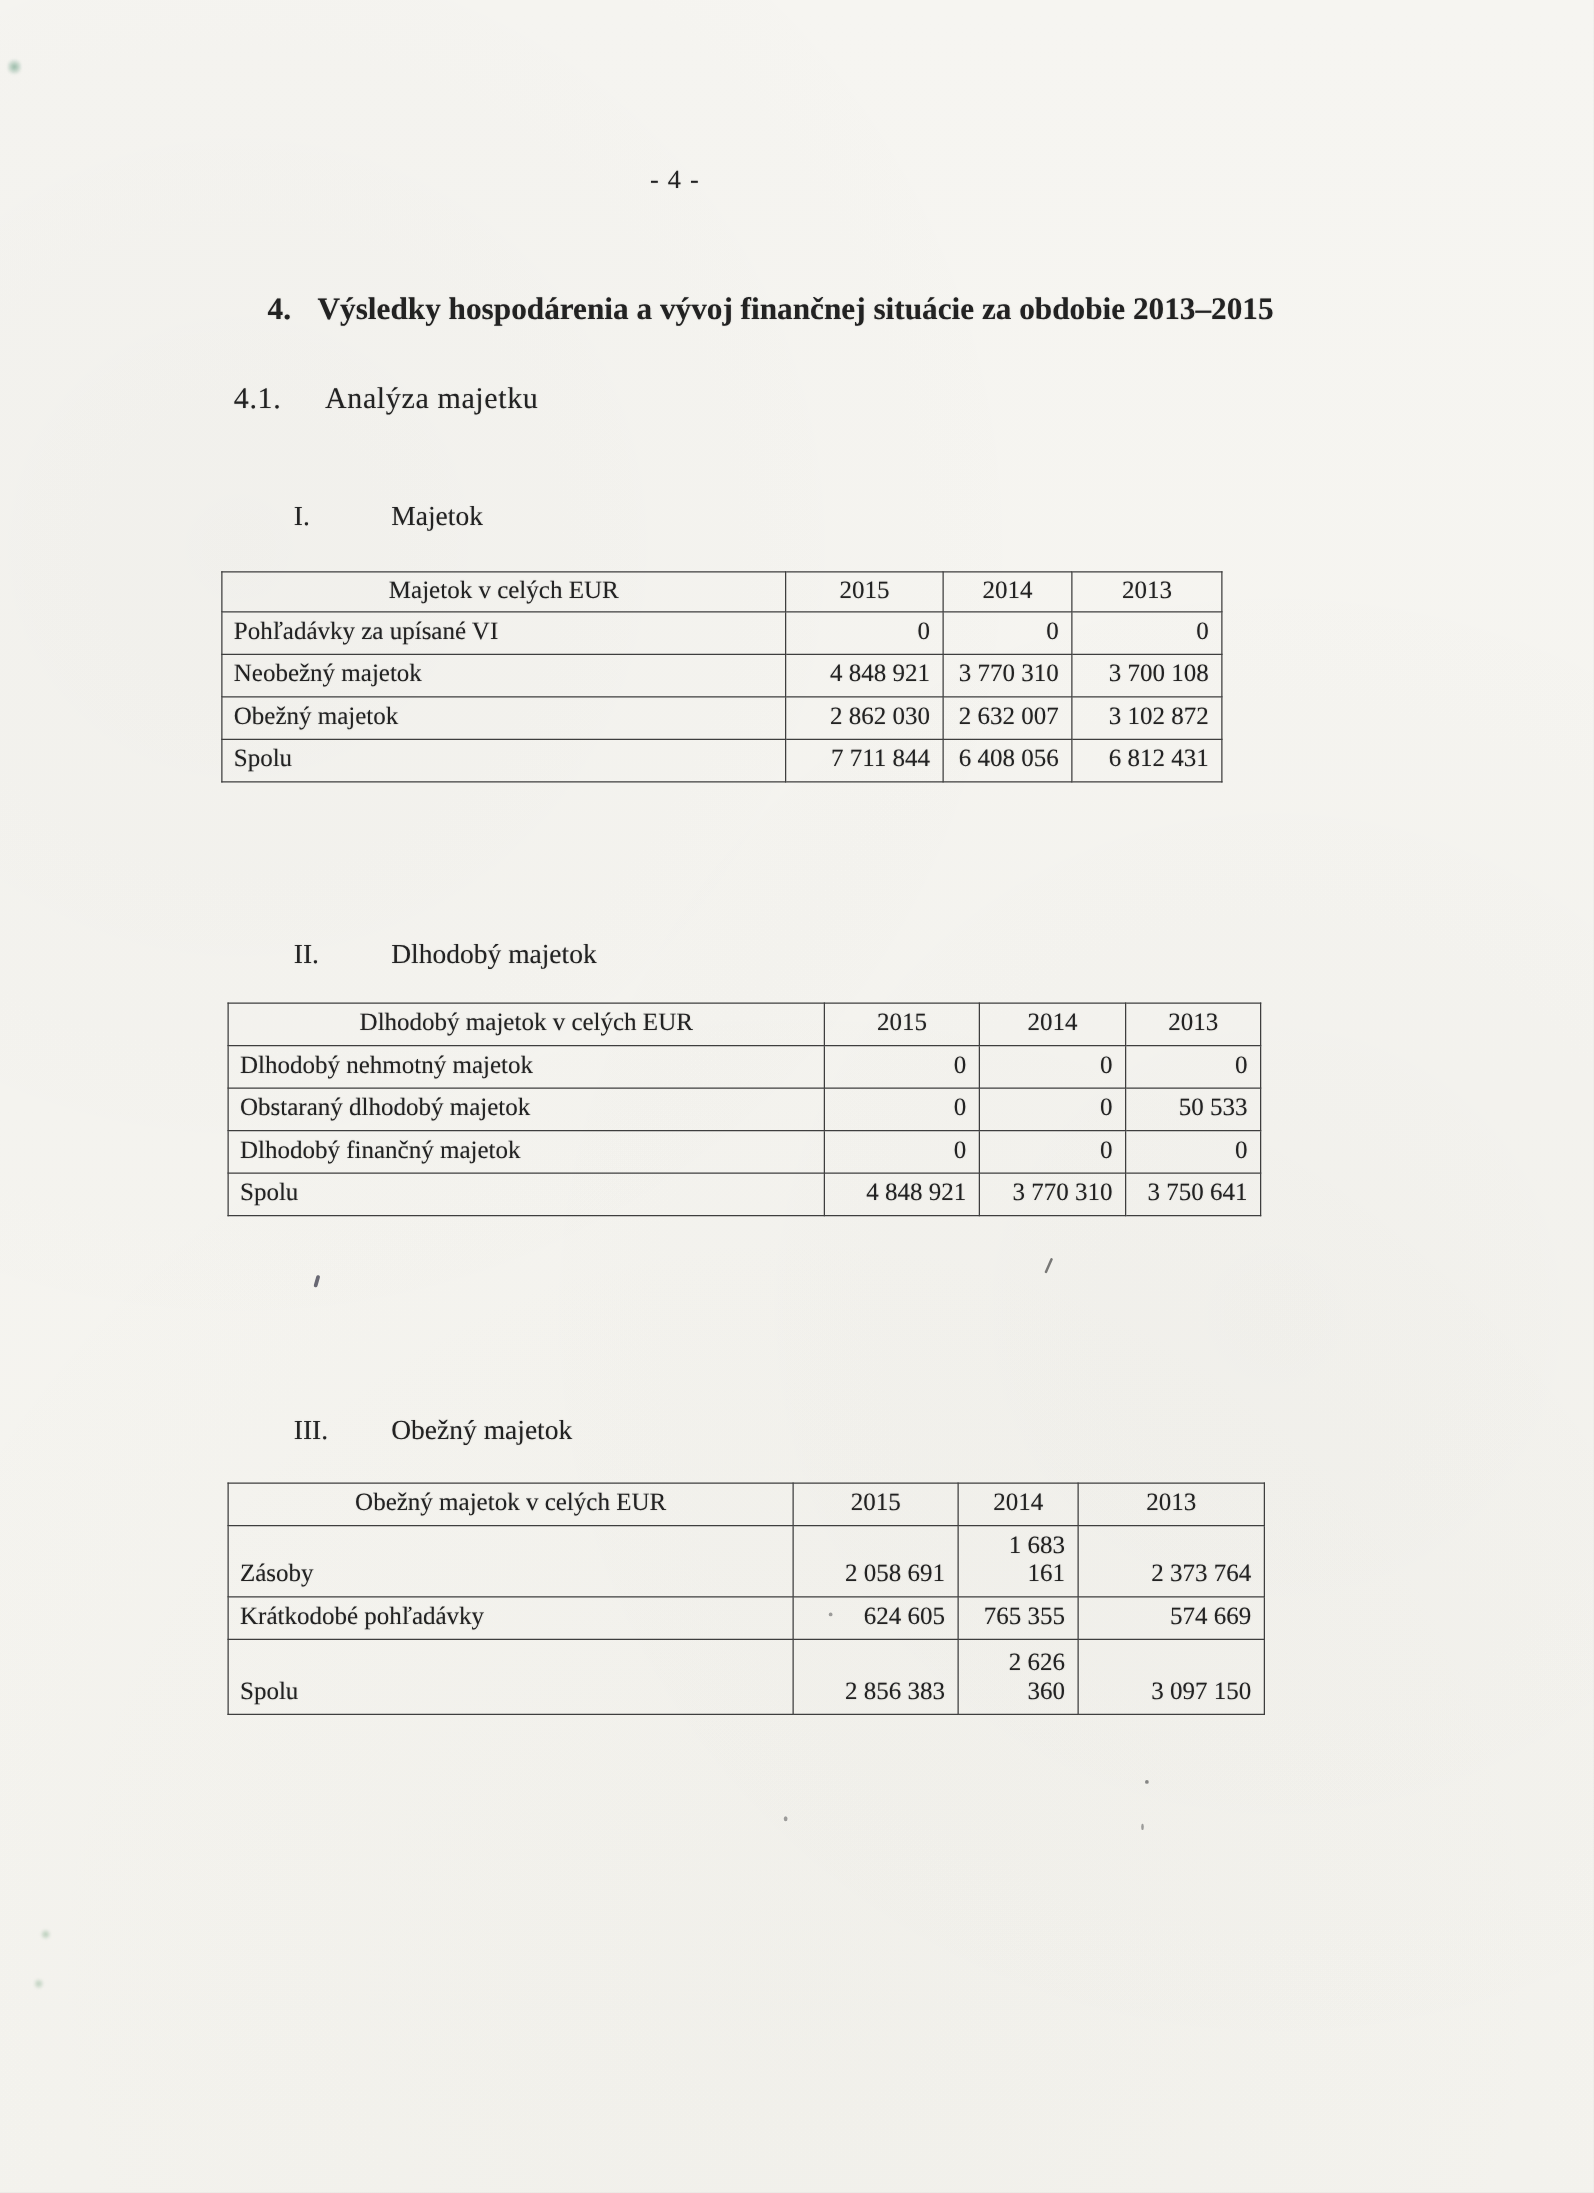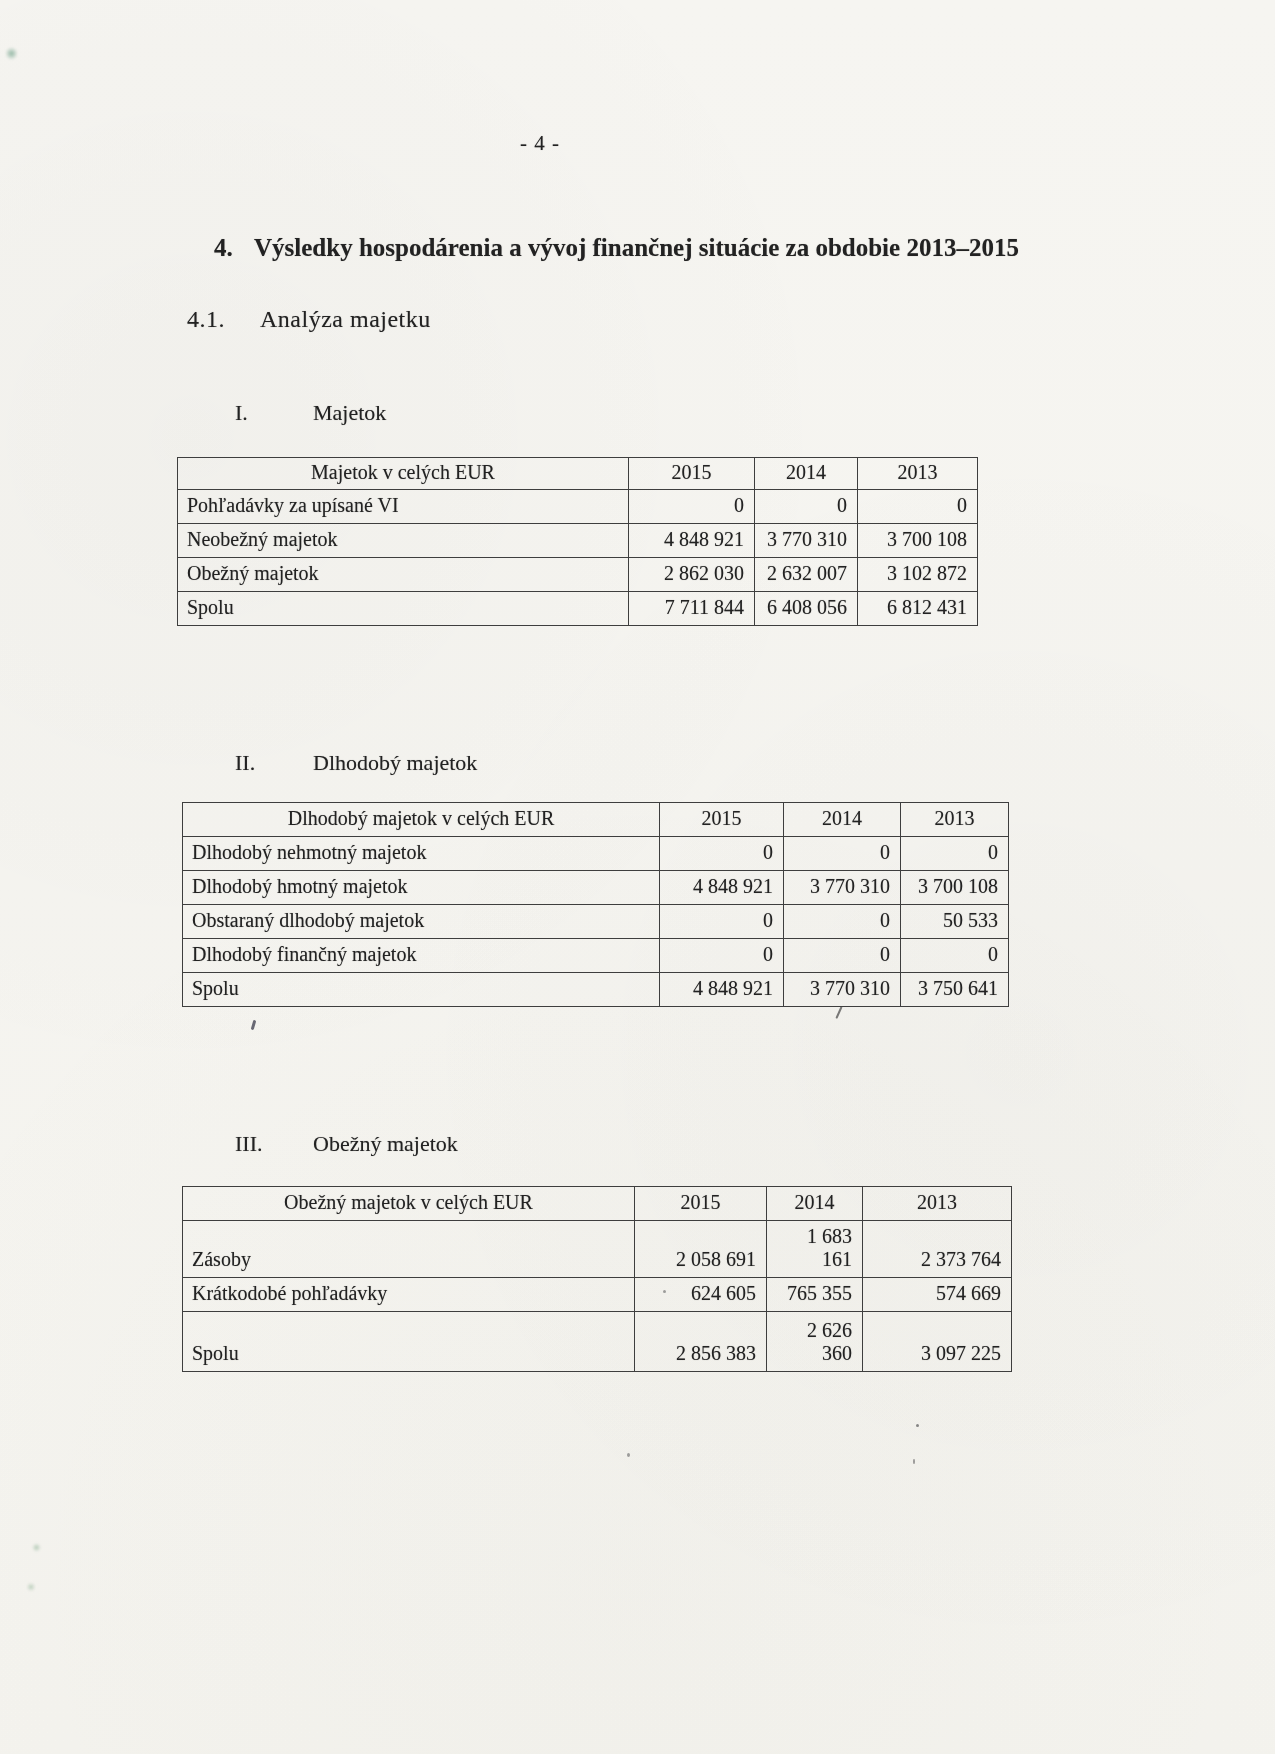--- a/index.html
+++ b/index.html
@@ -175,26 +175,20 @@
       <th>2014</th>
       <th>2013</th>
     </tr>
     <tr class="rh">
       <td class="lbl">Dlhodobý nehmotný majetok</td>
       <td class="num">0</td>
       <td class="num">0</td>
       <td class="num">0</td>
     </tr>
     <tr class="rh">
-      <td class="lbl">Dlhodobý hmotný majetok</td>
-      <td class="num">4 848 921</td>
-      <td class="num">3 770 310</td>
-      <td class="num">3 700 108</td>
-    </tr>
-    <tr class="rh">
       <td class="lbl">Obstaraný dlhodobý majetok</td>
       <td class="num">0</td>
       <td class="num">0</td>
       <td class="num">50 533</td>
     </tr>
     <tr class="rh">
       <td class="lbl">Dlhodobý finančný majetok</td>
       <td class="num">0</td>
       <td class="num">0</td>
       <td class="num">0</td>
@@ -237,18 +231,18 @@
       <td class="lbl">Krátkodobé pohľadávky</td>
       <td class="num">624 605</td>
       <td class="num">765 355</td>
       <td class="num">574 669</td>
     </tr>
     <tr class="tall2">
       <td class="lbl">Spolu</td>
       <td class="num">2 856 383</td>
       <td class="num">2 626
 360</td>
-      <td class="num">3 097 225</td>
+      <td class="num">3 097 150</td>
     </tr>
   </tbody>
     </table>
 
 </div>
 
 </body></html>

